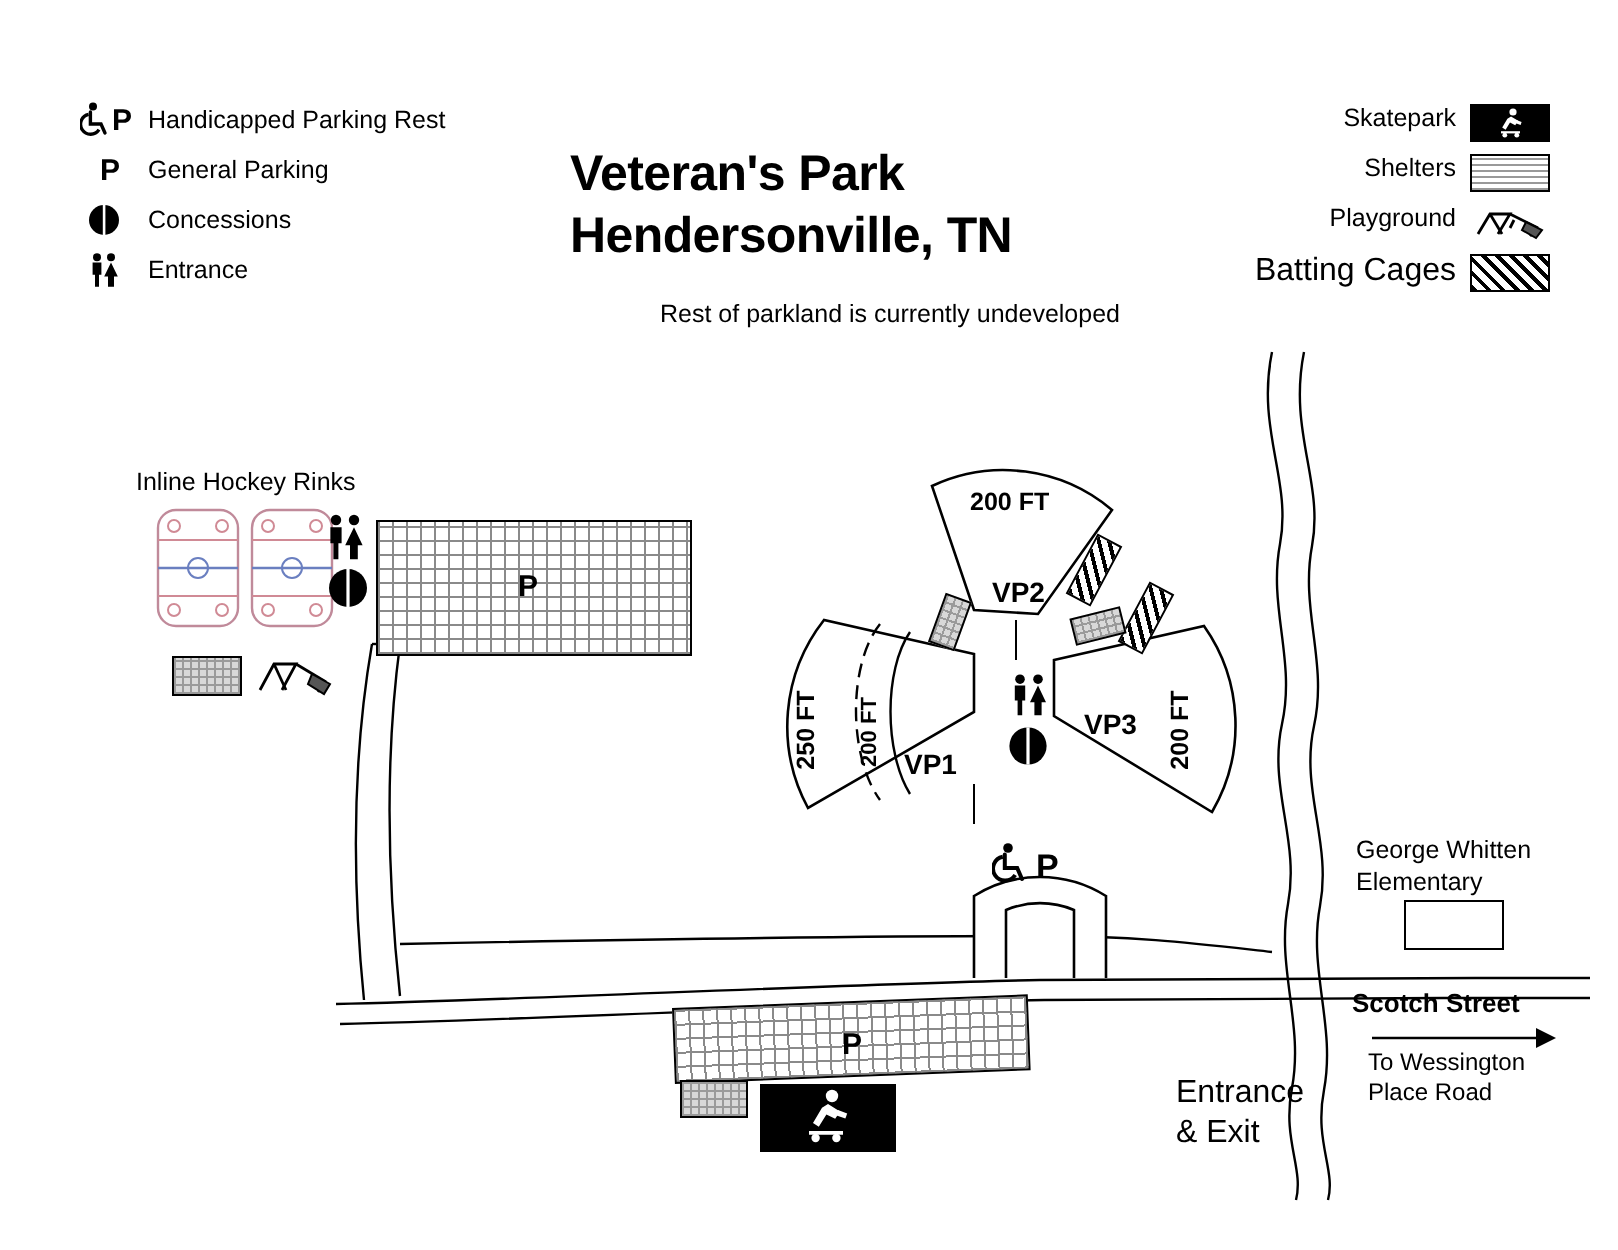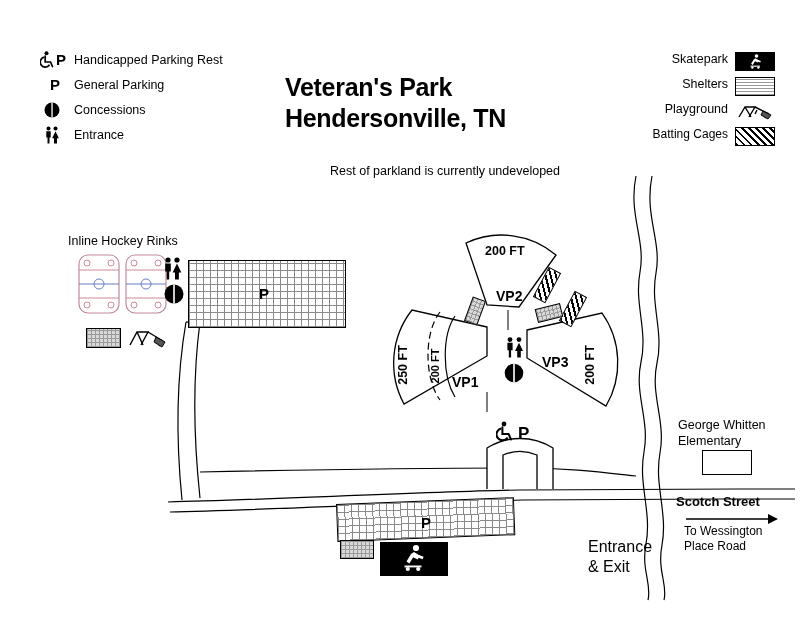--- a/index.html
+++ b/index.html
@@ -24,21 +24,21 @@
     top: 50px;
     width: 300px;
     font-size: 25px;
     font-weight: bold;
     line-height: 1.25;
     letter-spacing: -0.3px;
     margin-top: 22px;
   }
   #subtitle-note {
     left: 295px;
-    top: 164px;
+    top: 150px;
     width: 300px;
     font-size: 12.5px;
     text-align: center;
   }
 
   
   #legend-left {
     left: 40px;
     top: 48px;
     width: 230px;
@@ -73,21 +73,21 @@
     justify-content: flex-end;
     height: 22px;
     margin-bottom: 3px;
   }
   .lr-label {
     font-size: 12.5px;
     text-align: right;
     padding-right: 7px;
     white-space: nowrap;
   }
-  .lr-label.small { font-size: 12px; }
+  .lr-label.small { font-size: 16px; }
   .lr-box {
     width: 40px;
     height: 19px;
     border: 1px solid #000;
     box-sizing: border-box;
     flex: 0 0 40px;
     position: relative;
     overflow: hidden;
     background: #fff;
   }

